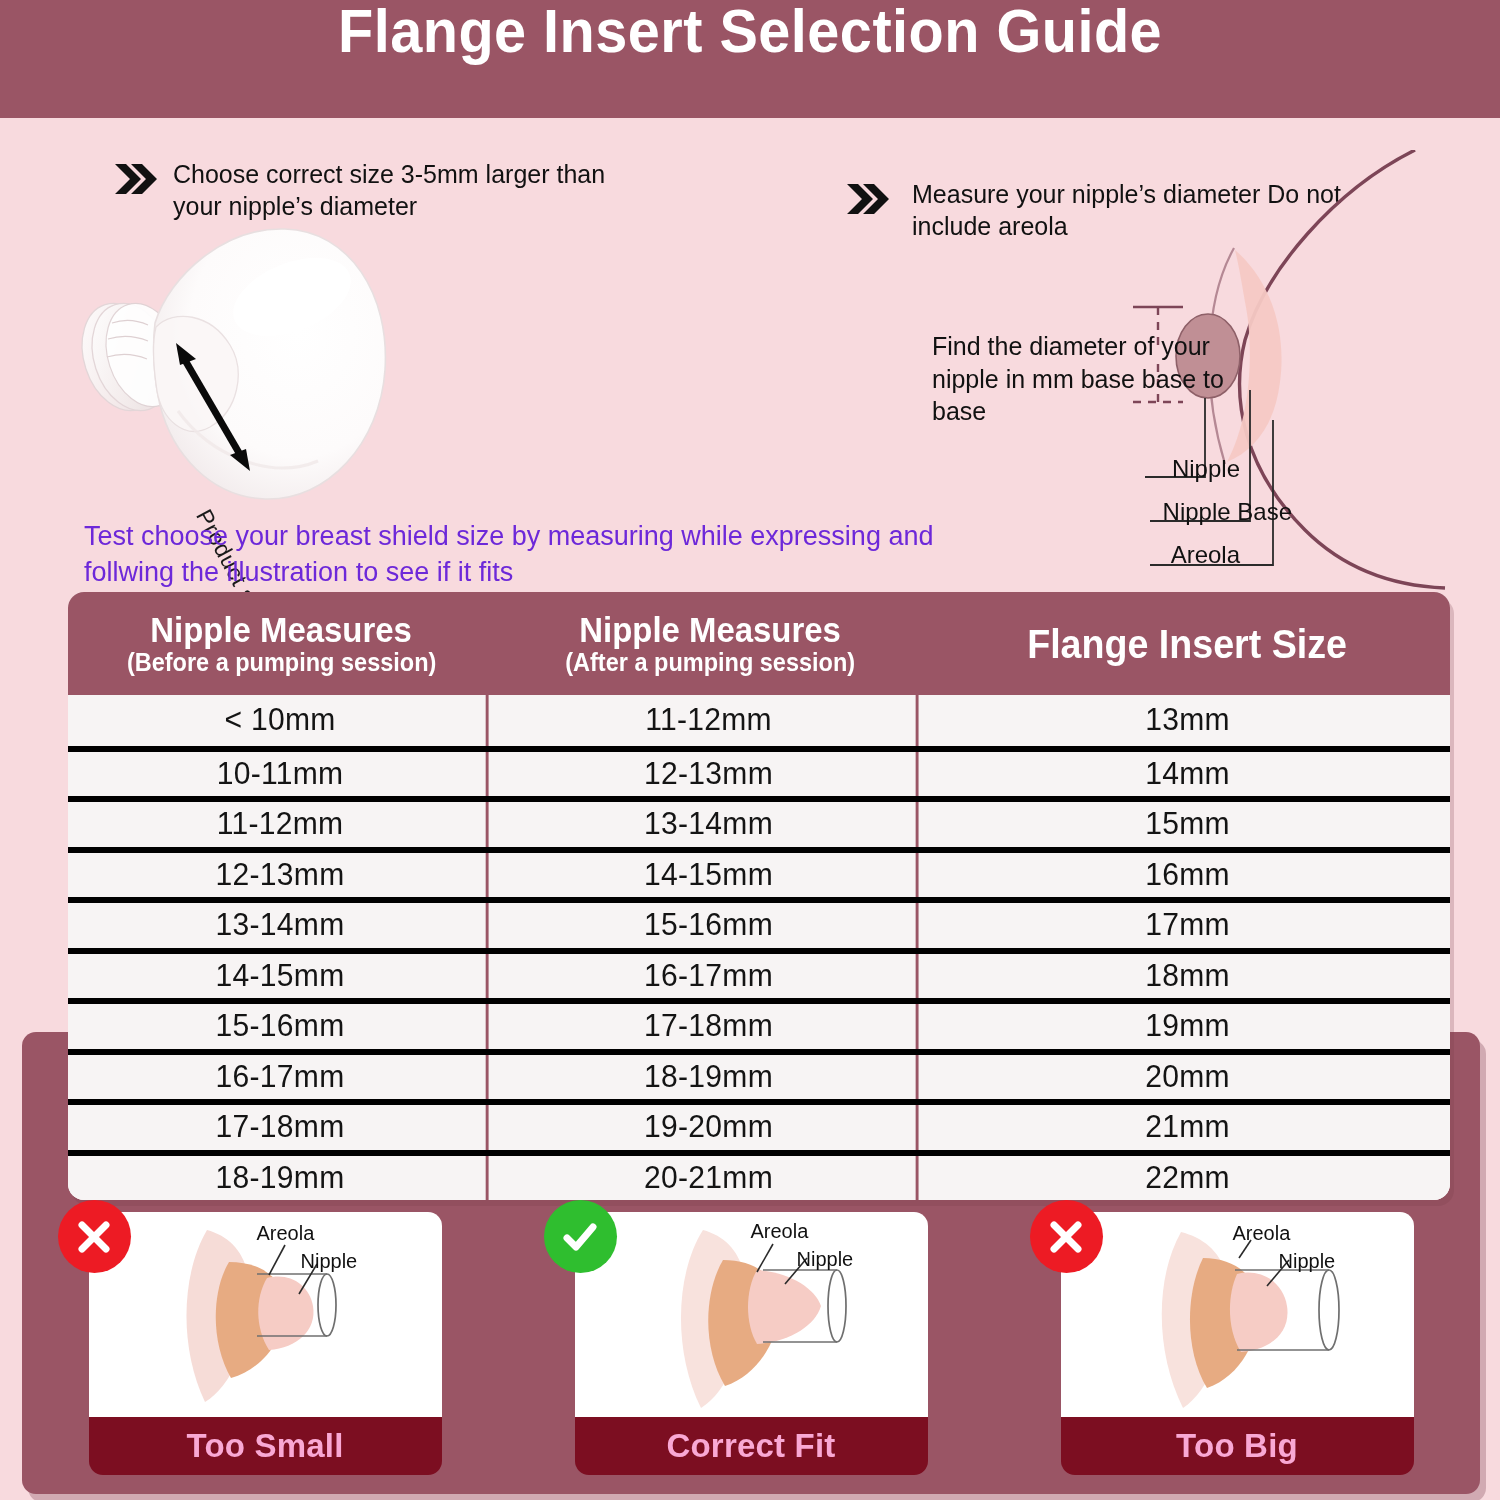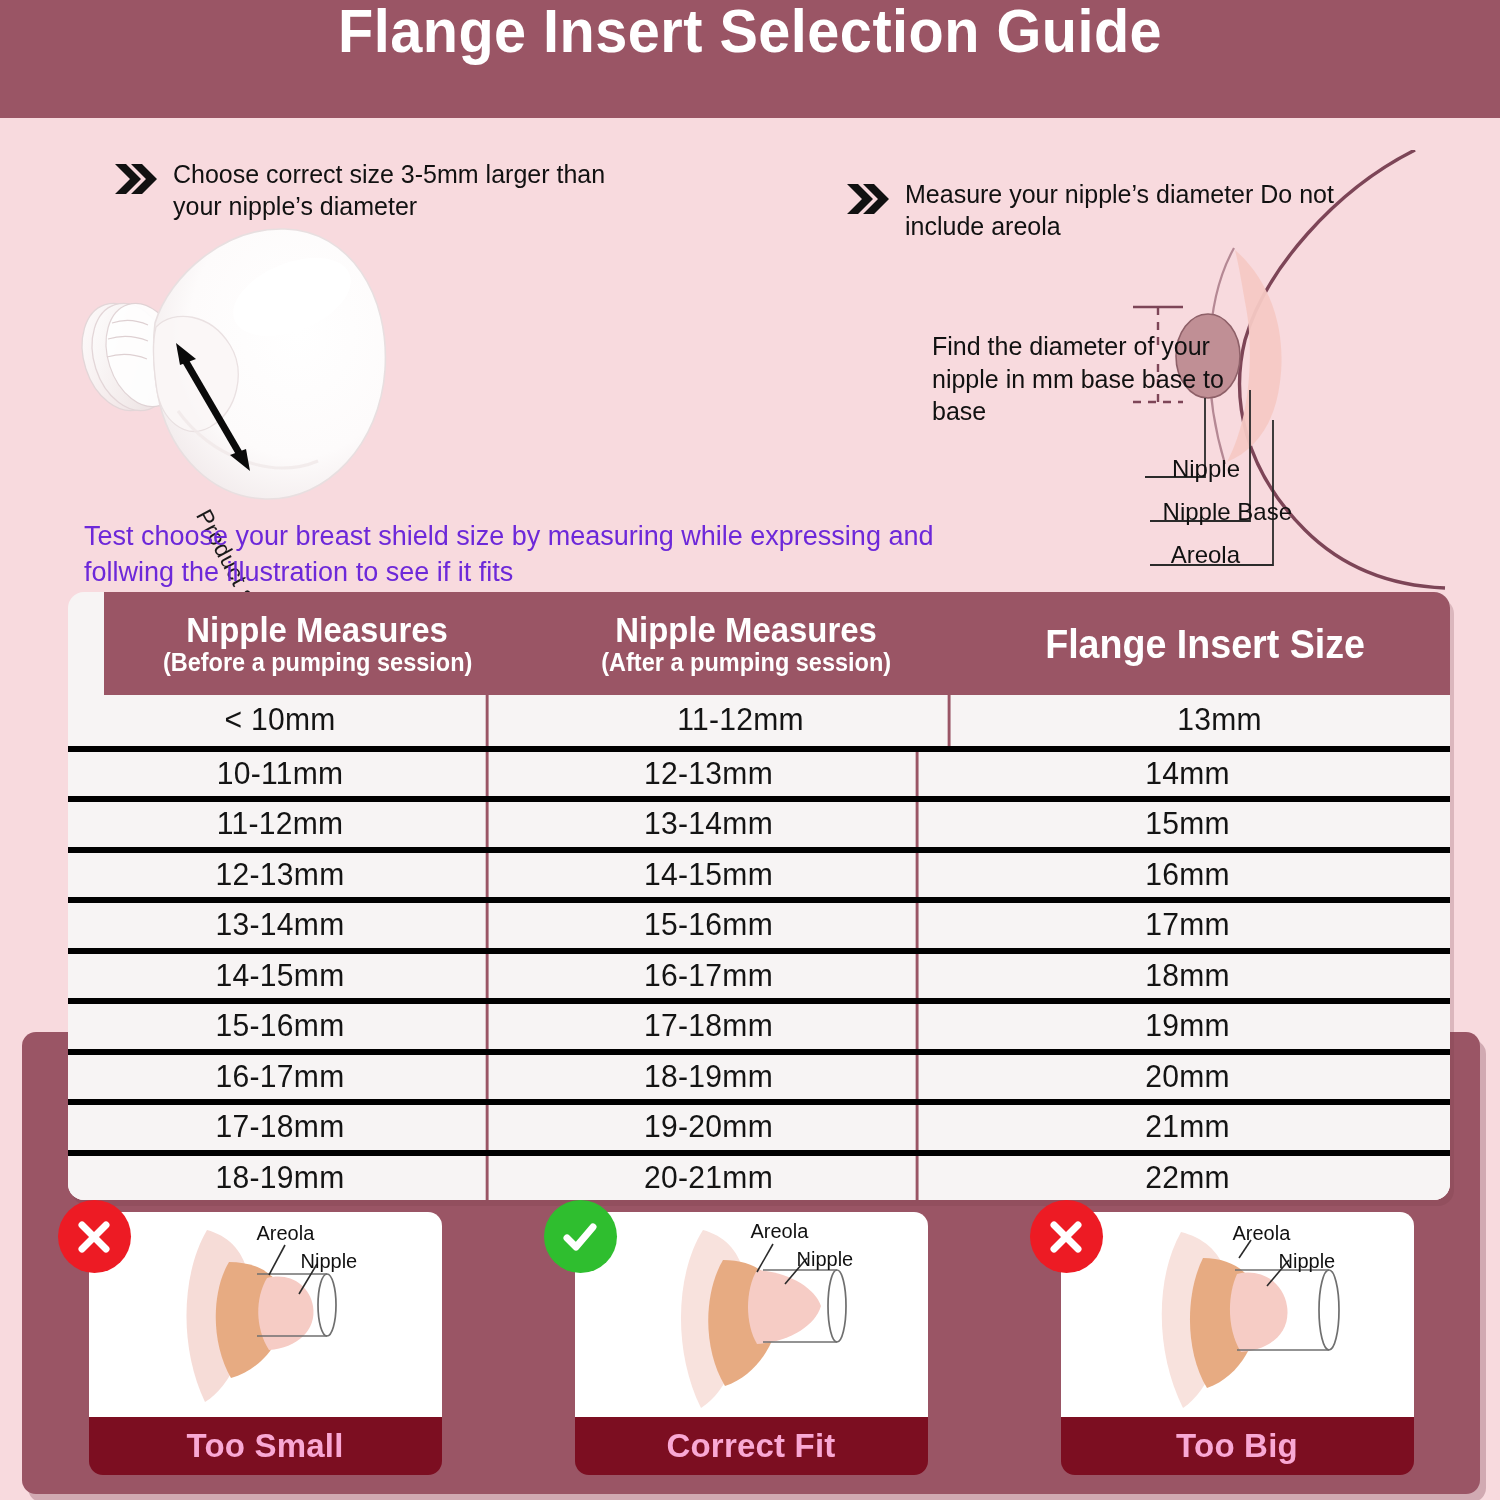--- a/index.html
+++ b/index.html
@@ -40,21 +40,21 @@
     flex: 0 0 auto;
     margin-right: 14px;
     margin-top: 4px;
   }
   .bullet-text {
     font-size: 25px;
     line-height: 1.28;
     color: #111111;
   }
   #bullet-left { left: 113px; top: 158px; width: 520px; }
-  #bullet-right { left: 845px; top: 178px; width: 520px; }
+  #bullet-right { left: 845px; top: 178px; width: 520px; gap: 7px; }
 
   
   .product-wrap {
     position: absolute;
     left: 60px; top: 205px;
     width: 360px; height: 320px;
   }
   .product-label {
     position: absolute;
     left: 154px; top: 300px;
@@ -118,21 +118,20 @@
     width: 1382px;
     border-radius: 16px;
     overflow: hidden;
     background: #f7f4f4;
     box-shadow: 4px 6px 0 rgba(120,60,75,0.22);
   }
   .thead {
     display: flex;
     background: #9a5565;
     height: 103px;
-    margin-left: 36px;
   }
   .th {
     display: flex;
     flex-direction: column;
     align-items: center;
     justify-content: center;
     color: #ffffff;
     text-align: center;
     padding: 6px 4px;
   }
@@ -158,21 +157,21 @@
   .col1 { flex: 0 0 427px; }
   .col2 { flex: 0 0 430px; }
   .col3 { flex: 1 1 auto; }
 
   .trow {
     display: flex;
     height: 50.5px;
     background: #f7f4f4;
     border-top: 6px solid #000000;
   }
-  .trow:first-child { border-top: none; gap: 32px; }
+  .trow:first-child { border-top: none; }
   .td {
     display: flex;
     align-items: center;
     justify-content: center;
     font-size: 31px;
     color: #141414;
     letter-spacing: 0.3px;
     transform: scaleX(0.97);
   }
   .td.col1, .td.col2 { border-right: 3px solid #9a5565; }

